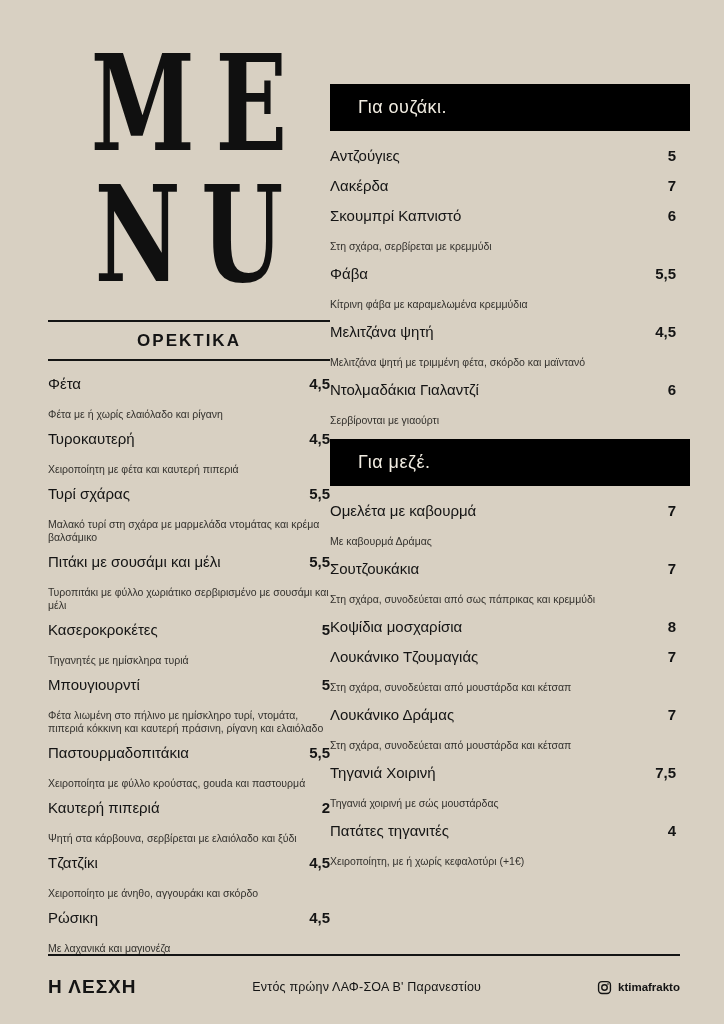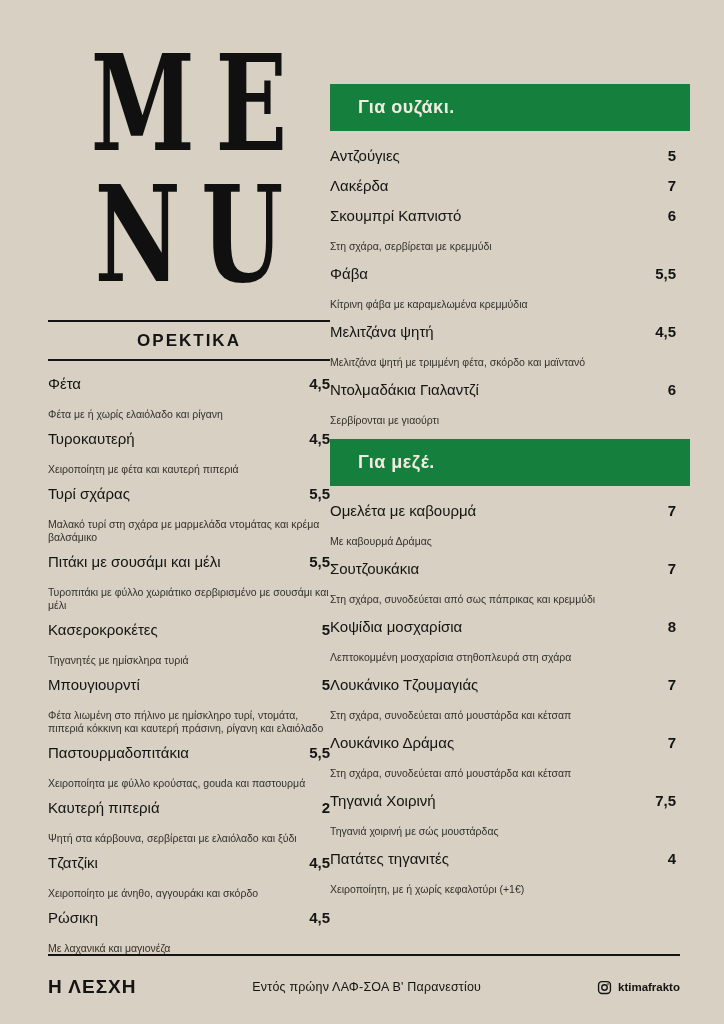--- a/index.html
+++ b/index.html
@@ -47,23 +47,23 @@
   .item { margin-bottom:9px; }
   .item-head { display:flex; justify-content:space-between; align-items:baseline; gap:10px; }
   .item-name { font-weight:normal; font-size:15px; line-height:18px; }
   .item-price { font-weight:bold; font-size:15px; line-height:18px; white-space:nowrap; }
   .item-desc { font-size:10.5px; line-height:13px; color:#33312d; margin-top:15px; }
 
   
   .col-right .item { margin-bottom:12px; padding-right:14px; }
   .col-right .items { margin-top:16px; }
   .section-bar {
-    background:#15803d;
+    background:#000000;
     color:#f1ece1;
-    font-weight:bold;
+    font-weight:normal;
     font-size:18px;
     letter-spacing:0.5px;
     padding:13px 8px 13px 28px;
   }
   .section-bar.second { margin-top:4px; }
 
   
   .footer {
     position:absolute;
     left:48px; right:44px; bottom:26px;
@@ -245,21 +245,20 @@
       <span class="item-price">7</span>
     </div>
     <div class="item-desc">Στη σχάρα, συνοδεύεται από σως πάπρικας και κρεμμύδι</div>
   </div>
 
   <div class="item">
     <div class="item-head">
       <span class="item-name">Κοψίδια μοσχαρίσια</span>
       <span class="item-price">8</span>
     </div>
-    <div class="item-desc">Λεπτοκομμένη μοσχαρίσια στηθοπλευρά στη σχάρα</div>
   </div>
 
   <div class="item">
     <div class="item-head">
       <span class="item-name">Λουκάνικο Τζουμαγιάς</span>
       <span class="item-price">7</span>
     </div>
     <div class="item-desc">Στη σχάρα, συνοδεύεται από μουστάρδα και κέτσαπ</div>
   </div>
 

